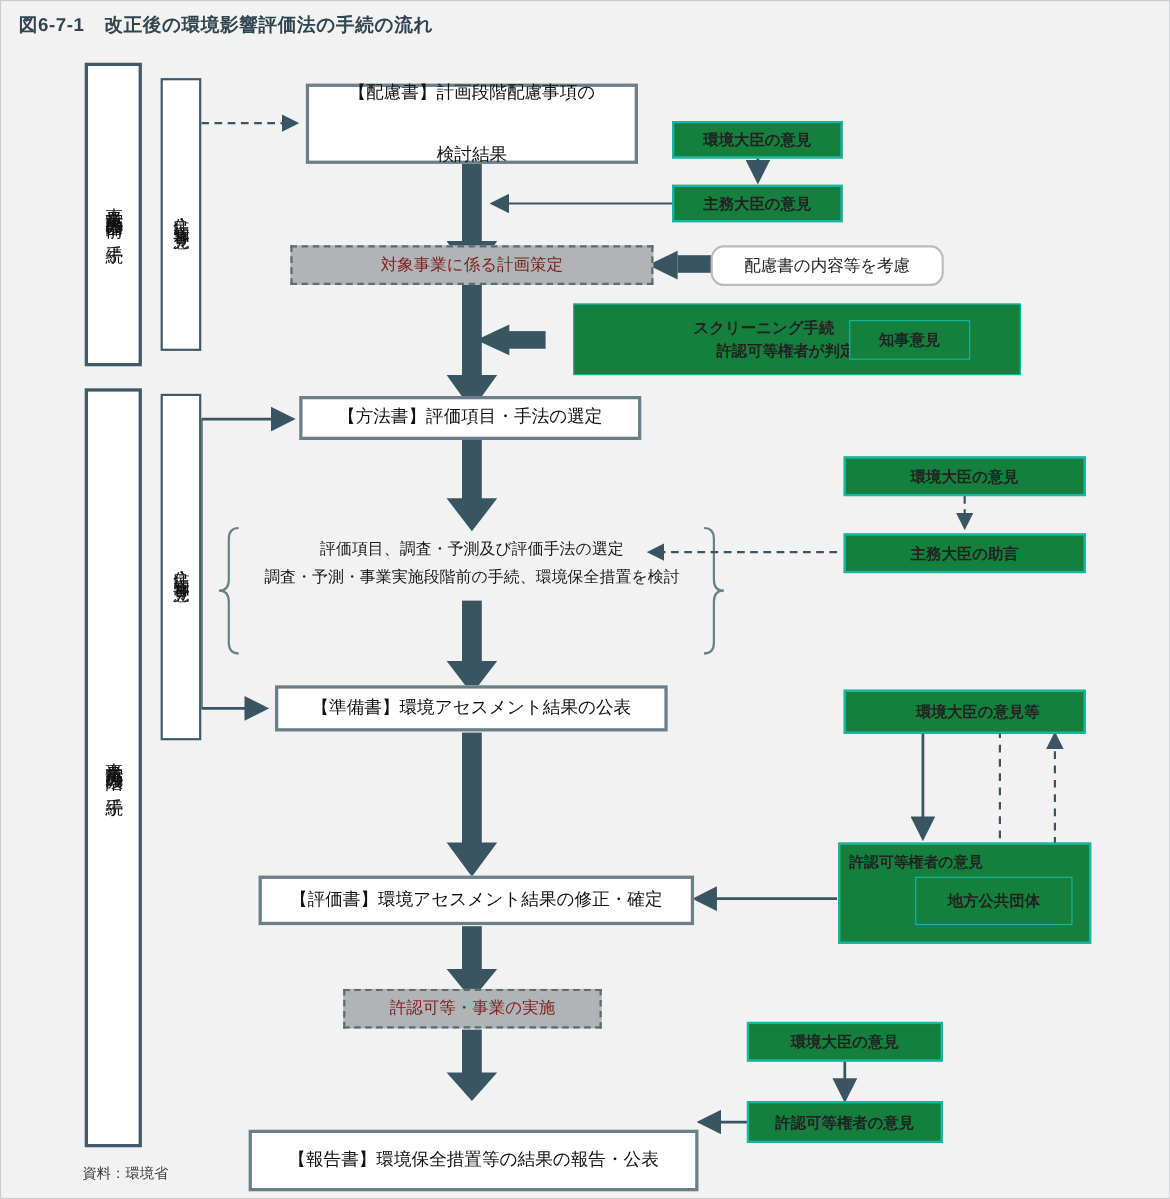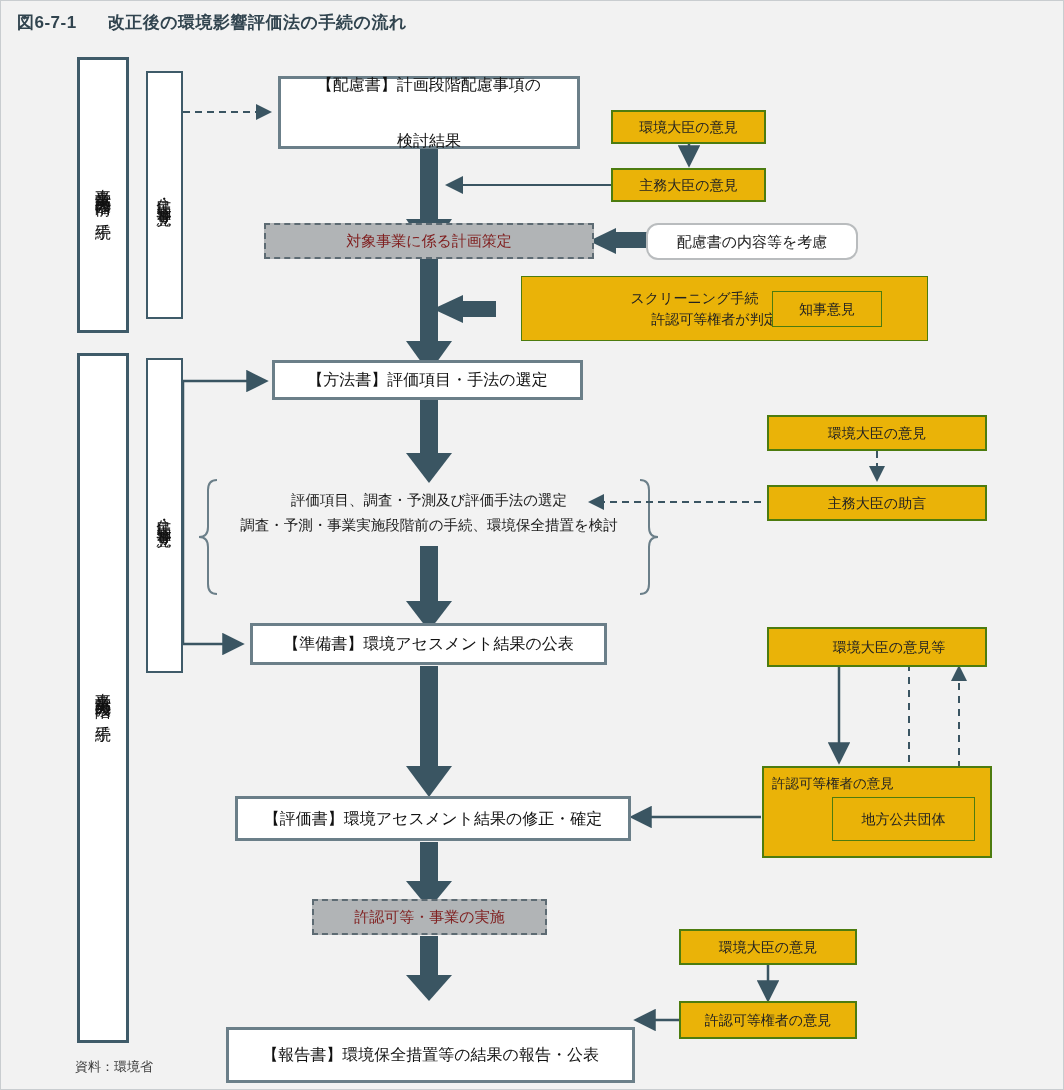--- a/index.html
+++ b/index.html
@@ -22,21 +22,21 @@
   .title {
     position: absolute;
     left: 16px;
     top: 10px;
     font-size: 17px;
     font-weight: bold;
     color: #31444f;
     letter-spacing: 0.5px;
     white-space: nowrap;
   }
-  .title .num { margin-right: 31px; }
+  .title .num { margin-right: 18px; }
 
   .source {
     position: absolute;
     left: 74px;
     top: 1057px;
     font-size: 13px;
     color: #3b3b3b;
     white-space: nowrap;
   }
 
@@ -55,23 +55,24 @@
   
   .main-box {
     background: #ffffff;
     border: 3px solid #6b7f89;
     font-size: 16px;
     color: #111111;
   }
 
   
   .side-box {
-    background: #eab308;
-    border: 2px solid #4d7c0f;
+    background: #15803d;
+    border: 2px solid #14b8a6;
     font-size: 14px;
+    font-weight: bold;
   }
   .side-box.thin { border-width: 1.5px; }
 
   .rounded-box {
     background: #ffffff;
     border: 2px solid #b9bcbe;
     border-radius: 12px;
     font-size: 15px;
   }
 

